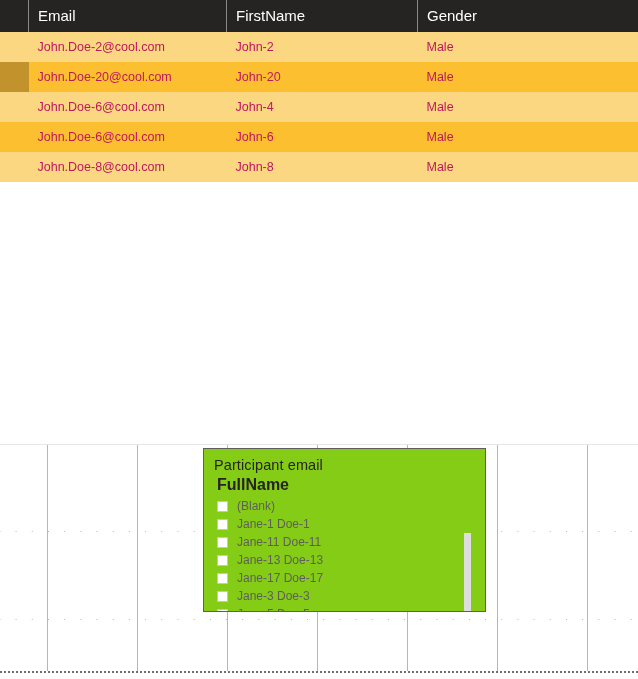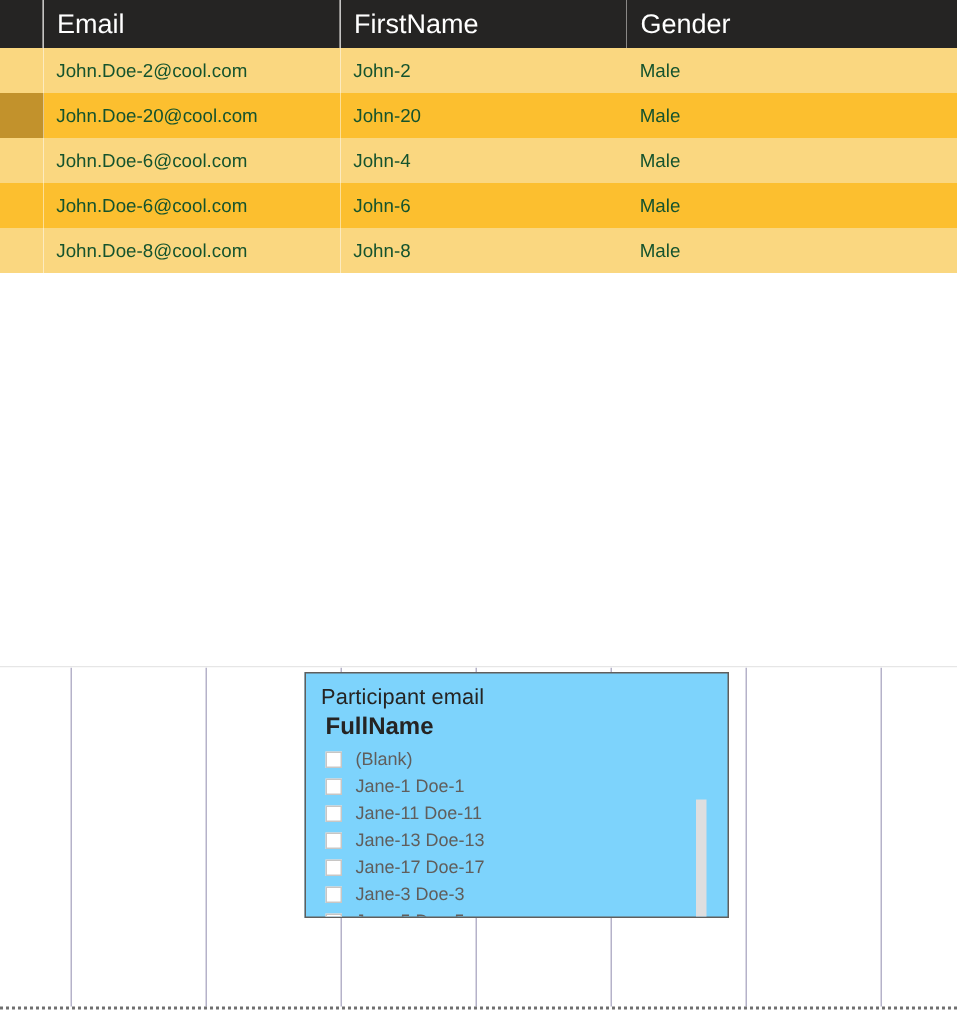--- a/index.html
+++ b/index.html
@@ -50,21 +50,21 @@
     overflow: hidden;
   }
 
   
   .tbl thead tr {
     height: 32px;
     background: #252423;
   }
   .tbl thead th {
     color: #ffffff;
-    font-size: 18px;
+    font-size: 15px;
     height: 32px;
     line-height: 32px;
     background: #252423;
     position: relative;
   }
   .th-sel { width: 28px; }
   .th-email { width: 197px; }
   .th-first { width: 190px; }
   .th-gender { width: 223px; }
 
@@ -72,21 +72,21 @@
     border-left: 1px solid #8a8886;
   }
   .th-inner { padding-left: 9px; }
 
   
   .tbl tbody tr {
     height: 22.4px;
   }
   .tbl tbody td {
     font-size: 12.5px;
-    color: #14532d;
+    color: #be185d;
     height: 30px;
     line-height: 22.4px;
   }
   .cell-inner { padding-left: 9px; }
 
   .row-light td { background: #fad780; }
   .row-dark  td { background: #fcbf2f; }
 
   td.sel-cell { width: 28px; }
   .row-dark td.sel-cell.active { background: #c2922c; }
@@ -150,21 +150,21 @@
     border-top: 2px dotted #707070;
   }
 
   
   .slicer {
     position: absolute;
     left: 203px;
     top: 448px;
     width: 283px;
     height: 164px;
-    background: #7dd3fc;
+    background: #84cc16;
     border: 1px solid #605e5c;
     box-sizing: border-box;
     overflow: hidden;
     z-index: 20;
   }
   .slicer-title {
     font-size: 14.5px;
     color: #252423;
     padding: 7px 0 0 10px;
     line-height: 18px;

